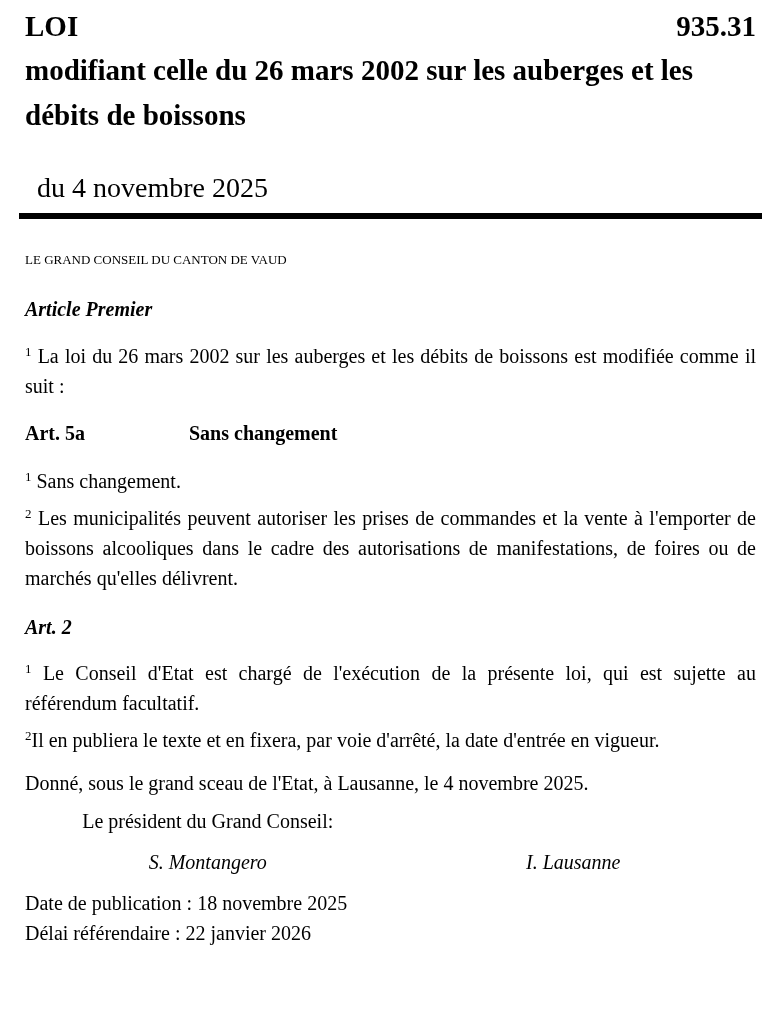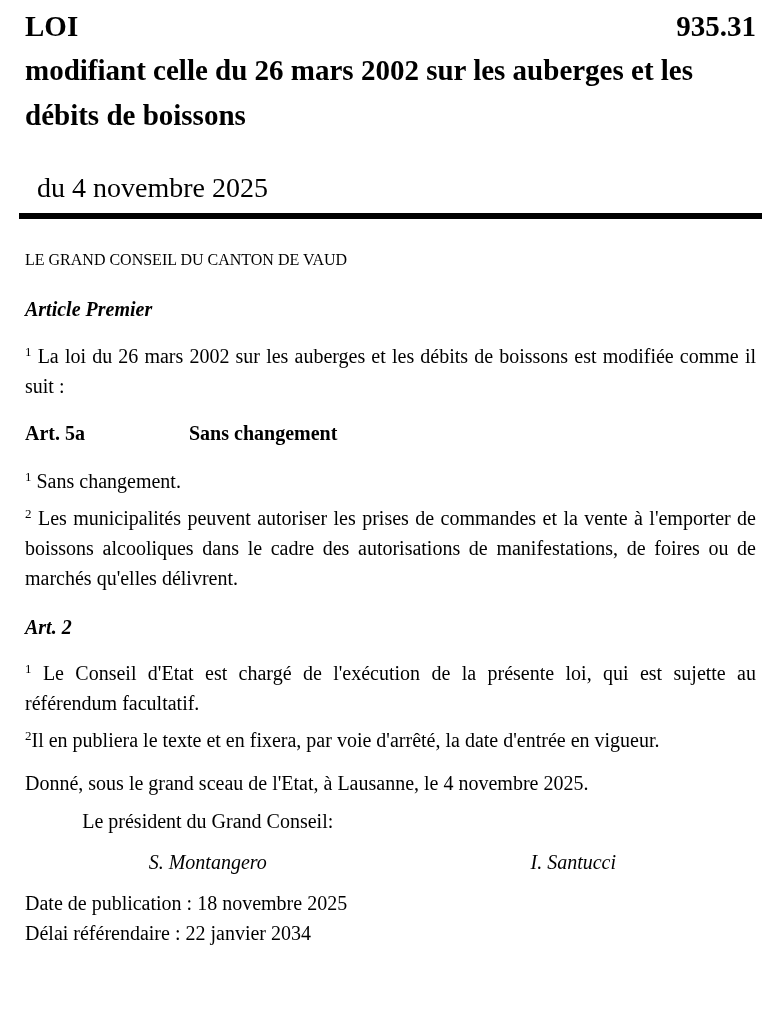--- a/index.html
+++ b/index.html
@@ -38,21 +38,21 @@
     font-size: 28px;
     line-height: 30px;
   }
   .rule {
     height: 6px;
     background: #000000;
     margin: 10px -6px 0 -6px;
   }
   .authority {
     margin: 26px 0 0 0;
-    font-size: 16px;
+    font-size: 13px;
     line-height: 30px;
   }
   .decree-word {
     margin: 18px 0 0 0;
     font-size: 20px;
     font-style: italic;
     line-height: 30px;
   }
   .art-heading {
     margin: 19px 0 0 0;
@@ -153,22 +153,22 @@
   <p class="para no-justify gap-s"><sup>2</sup><span>Il en publiera le texte et en fixera, par voie d'arrêté, la date d'entrée en vigueur.</span></p>
 
   <p class="para no-justify gap-m">Donné, sous le grand sceau de l'Etat, à Lausanne, le 4 novembre 2025.</p>
 
   <div class="sig-block">
     <div class="sig-row">
       <div class="sig-cell"><span class="sig-label-narrow">Le président du Grand Conseil:</span></div>
     </div>
     <div class="sig-row names">
       <div class="sig-cell">S. Montangero</div>
-      <div class="sig-cell">I. Santucci</div>
+      <div class="sig-cell">I. Lausanne</div>
     </div>
   </div>
 
   <div class="footer-lines">
     <div>Date de publication : 18 novembre 2025</div>
-    <div>Délai référendaire : 22 janvier 2034</div>
+    <div>Délai référendaire : 22 janvier 2026</div>
   </div>
 
 </div>
 
 </body></html>

